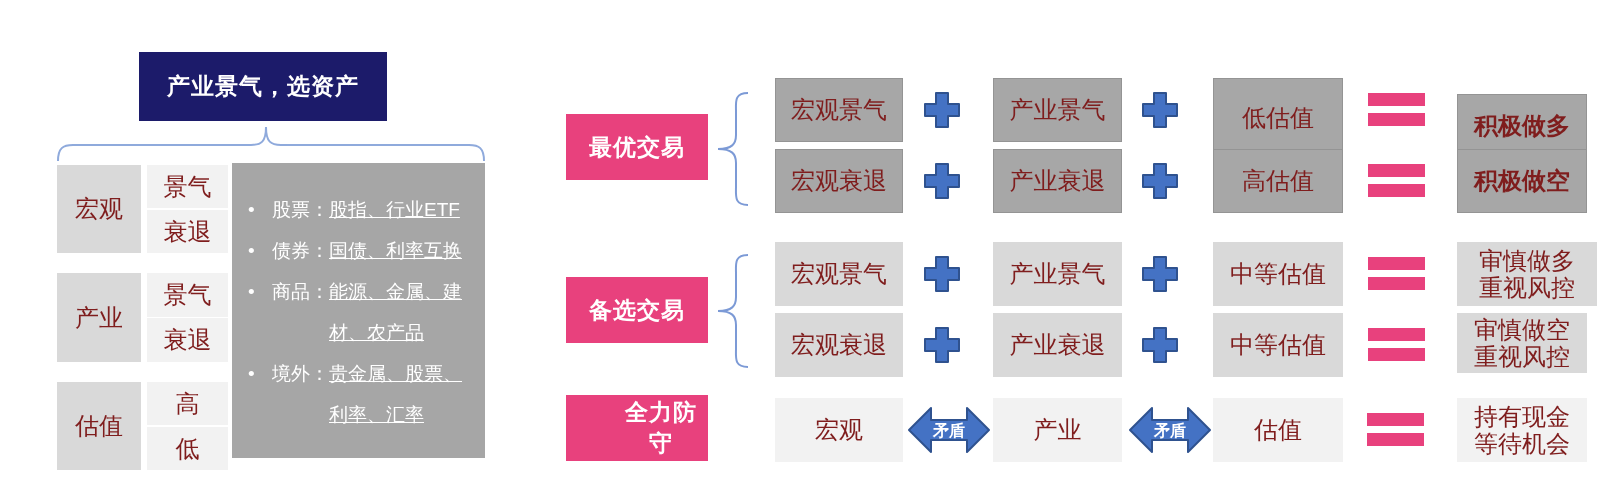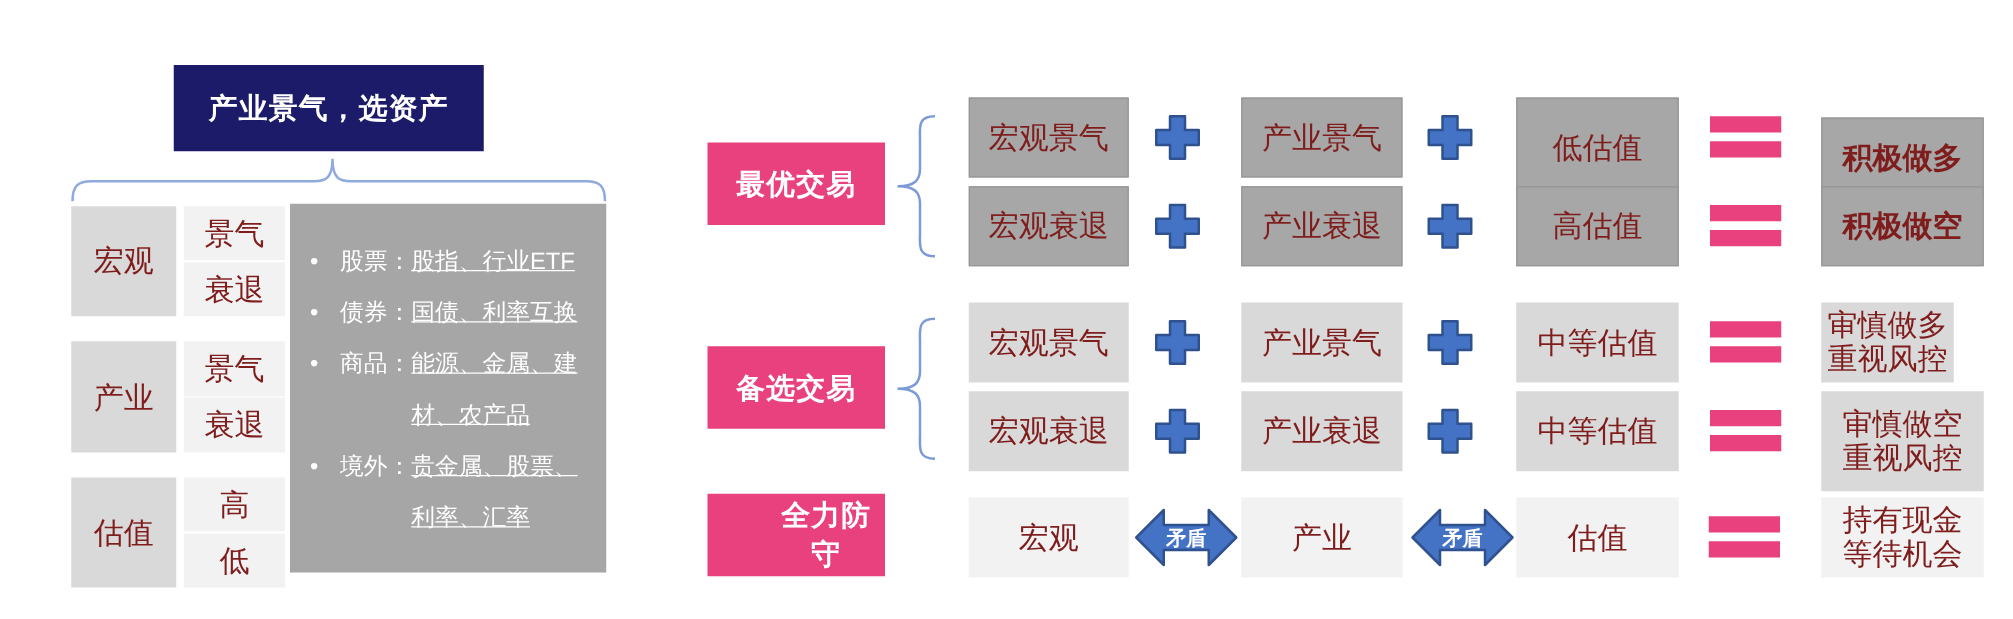--- a/index.html
+++ b/index.html
@@ -125,39 +125,39 @@
   </svg>
   <div class="box g2" style="left:993px;top:242px;width:129px;height:64px;">产业景气</div>
   <svg class="icon" style="left:1141px;top:255px;" width="38" height="38" viewBox="0 0 38 38">
     <path d="M13 2 h12 v11 h11 v12 h-11 v11 h-12 v-11 h-11 v-12 h11 z" fill="#4472c4" stroke="#2f528f" stroke-width="2" stroke-linejoin="round"></path>
   </svg>
   <div class="box g2" style="left:1213px;top:242px;width:130px;height:64px;">中等估值</div>
   <div class="eq" style="left:1368px;top:257px;">
       <div class="bar"></div>
       <div class="bar"></div>
     </div>
-  <div class="box g2 two-line" style="left:1457px;top:242px;width:106px;height:64px;">
+  <div class="box g2 two-line" style="left:1457px;top:242px;width:140px;height:64px;">
     <span>审慎做多</span>
     <span>重视风控</span>
   </div>
 
   <div class="box g2" style="left:775px;top:313px;width:128px;height:64px;">宏观衰退</div>
   <svg class="icon" style="left:923px;top:326px;" width="38" height="38" viewBox="0 0 38 38">
     <path d="M13 2 h12 v11 h11 v12 h-11 v11 h-12 v-11 h-11 v-12 h11 z" fill="#4472c4" stroke="#2f528f" stroke-width="2" stroke-linejoin="round"></path>
   </svg>
   <div class="box g2" style="left:993px;top:313px;width:129px;height:64px;">产业衰退</div>
   <svg class="icon" style="left:1141px;top:326px;" width="38" height="38" viewBox="0 0 38 38">
     <path d="M13 2 h12 v11 h11 v12 h-11 v11 h-12 v-11 h-11 v-12 h11 z" fill="#4472c4" stroke="#2f528f" stroke-width="2" stroke-linejoin="round"></path>
   </svg>
   <div class="box g2" style="left:1213px;top:313px;width:130px;height:64px;">中等估值</div>
   <div class="eq" style="left:1368px;top:328px;">
       <div class="bar"></div>
       <div class="bar"></div>
     </div>
-  <div class="box g2 two-line" style="left:1457px;top:313px;width:130px;height:80px;">
+  <div class="box g2 two-line" style="left:1457px;top:313px;width:130px;height:60px;">
     <span>审慎做空</span>
     <span>重视风控</span>
   </div>
 
   <div class="box g3" style="left:775px;top:398px;width:128px;height:64px;">宏观</div>
   <svg class="icon" style="left:907px;top:404px;" width="84" height="52" viewBox="0 0 84 52">
     <path d="M2 26 L24 4 L24 16 L60 16 L60 4 L82 26 L60 48 L60 36 L24 36 L24 48 Z" fill="#4472c4" stroke="#2f528f" stroke-width="2" stroke-linejoin="round"></path>
     <text x="42" y="32" text-anchor="middle" font-size="16" font-weight="bold" fill="#ffffff">矛盾</text>
   </svg>
   <div class="box g3" style="left:993px;top:398px;width:129px;height:64px;">产业</div>

